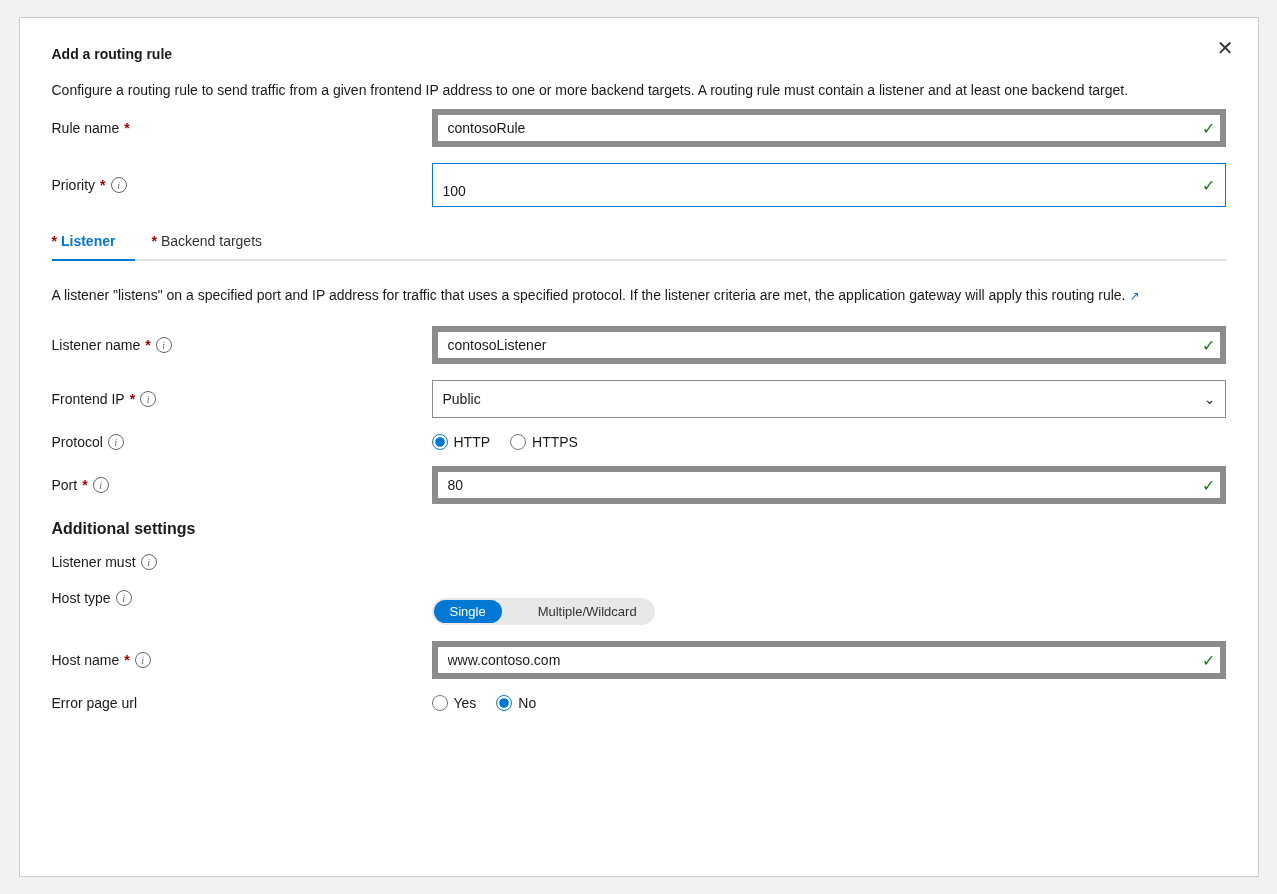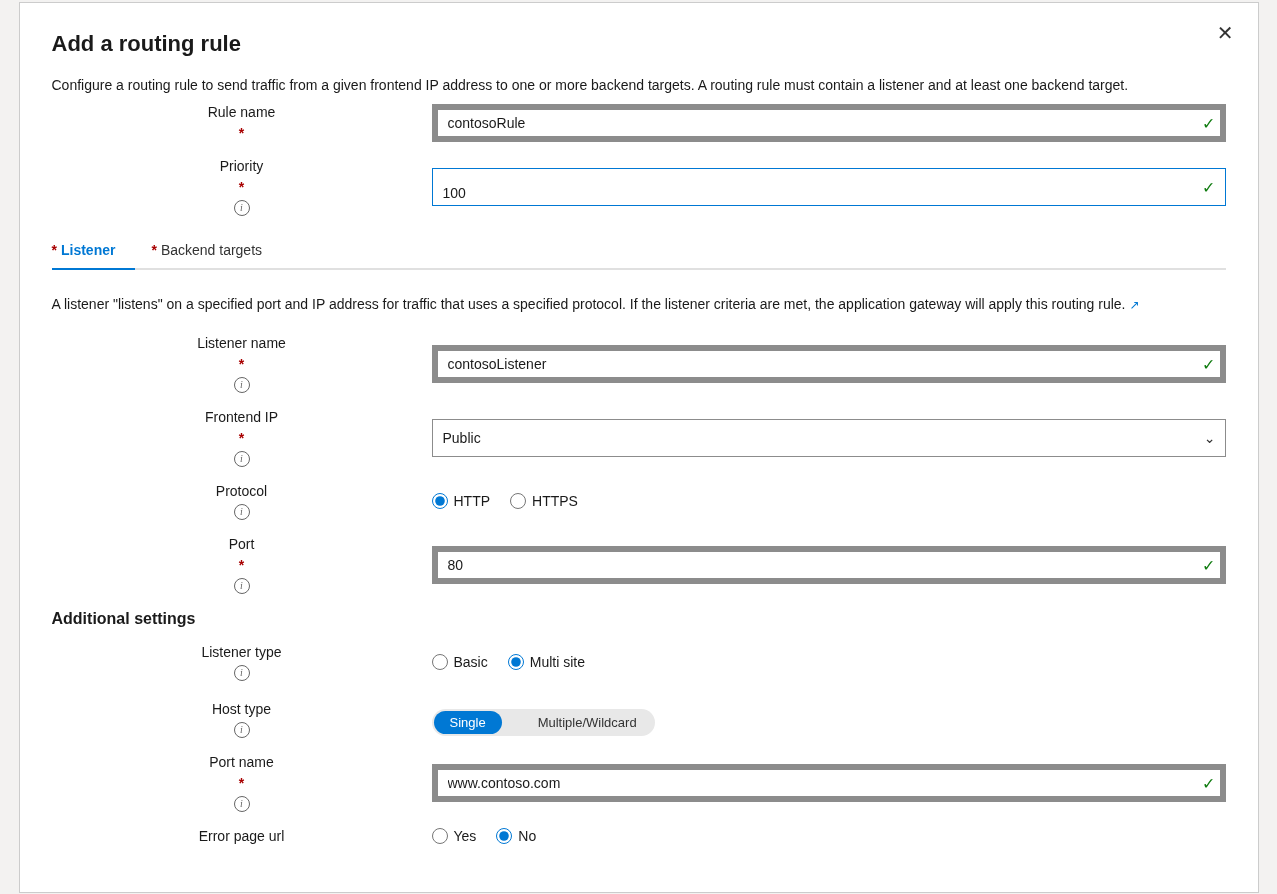--- a/index.html
+++ b/index.html
@@ -14,21 +14,21 @@
     }
     .dialog {
       background: #fff;
       width: 1240px;
       min-height: 860px;
       border: 1px solid #ccc;
       padding: 28px 32px 32px 32px;
       position: relative;
     }
     .dialog-title {
-      font-size: 22px;
+      font-size: 14px;
       font-weight: 600;
       color: #1a1a1a;
       margin-bottom: 18px;
     }
     .close-btn {
       position: absolute;
       top: 20px;
       right: 24px;
       background: none;
       border: none;
@@ -50,21 +50,20 @@
       margin-bottom: 16px;
     }
     .form-label {
       width: 380px;
       font-size: 14px;
       color: #1a1a1a;
       display: flex;
       align-items: center;
       gap: 5px;
       flex-shrink: 0;
-      flex-direction: column;
     }
     .form-label .required {
       color: #a80000;
       font-weight: 600;
     }
     .info-icon {
       display: inline-flex;
       align-items: center;
       justify-content: center;
       width: 16px;
@@ -226,21 +225,21 @@
       background: transparent;
       color: #333;
       padding-left: 36px;
     }
     .input-wrapper {
       position: relative;
       flex: 1;
     }
     .priority-input-field {
       width: 100%;
-      height: 38px;
+      height: 44px;
       border: 1px solid #0078d4;
       padding: 18px 36px 6px 10px;
       font-size: 14px;
       color: #1a1a1a;
       outline: none;
     }
   </style>
 </head>
 <body>
 
@@ -345,51 +344,41 @@
     <div class="input-wrapper">
       <input type="text" class="text-input valid" value="80" style="">
       <span class="check-icon">✓</span>
     </div>
   </div>
 
   <div class="additional-settings-title">Additional settings</div>
 
   <div class="form-row">
     <div class="form-label">
-      <span>Listener type</span>
-      <span class="info-icon">i</span>
-    </div>
-    <div class="radio-group">
-      <div class="radio-option">
-        <input type="radio" name="listenerType" id="lt-basic" style="">
-        <label for="lt-basic">Basic</label>
-      </div>
-      <div class="radio-option">
-        <input type="radio" name="listenerType" id="lt-multisite" checked="" style="">
-        <label for="lt-multisite">Multi site</label>
-      </div>
+      <span>Listener must</span>
+      <span class="info-icon">i</span>
     </div>
   </div>
 
   <div class="form-row" style="align-items:flex-start; padding-top:4px;">
     <div class="form-label">
       <span>Host type</span>
       <span class="info-icon">i</span>
     </div>
     <div>
       <div class="toggle-group">
         <button class="toggle-btn active">Single</button>
         <button class="toggle-btn inactive">Multiple/Wildcard</button>
       </div>
     </div>
   </div>
 
   <div class="form-row">
     <div class="form-label">
-      <span>Port name</span>
+      <span>Host name</span>
       <span class="required">*</span>
       <span class="info-icon">i</span>
     </div>
     <div class="input-wrapper">
       <input type="text" class="text-input valid" value="www.contoso.com" style="">
       <span class="check-icon">✓</span>
     </div>
   </div>
 
   <div class="form-row">

